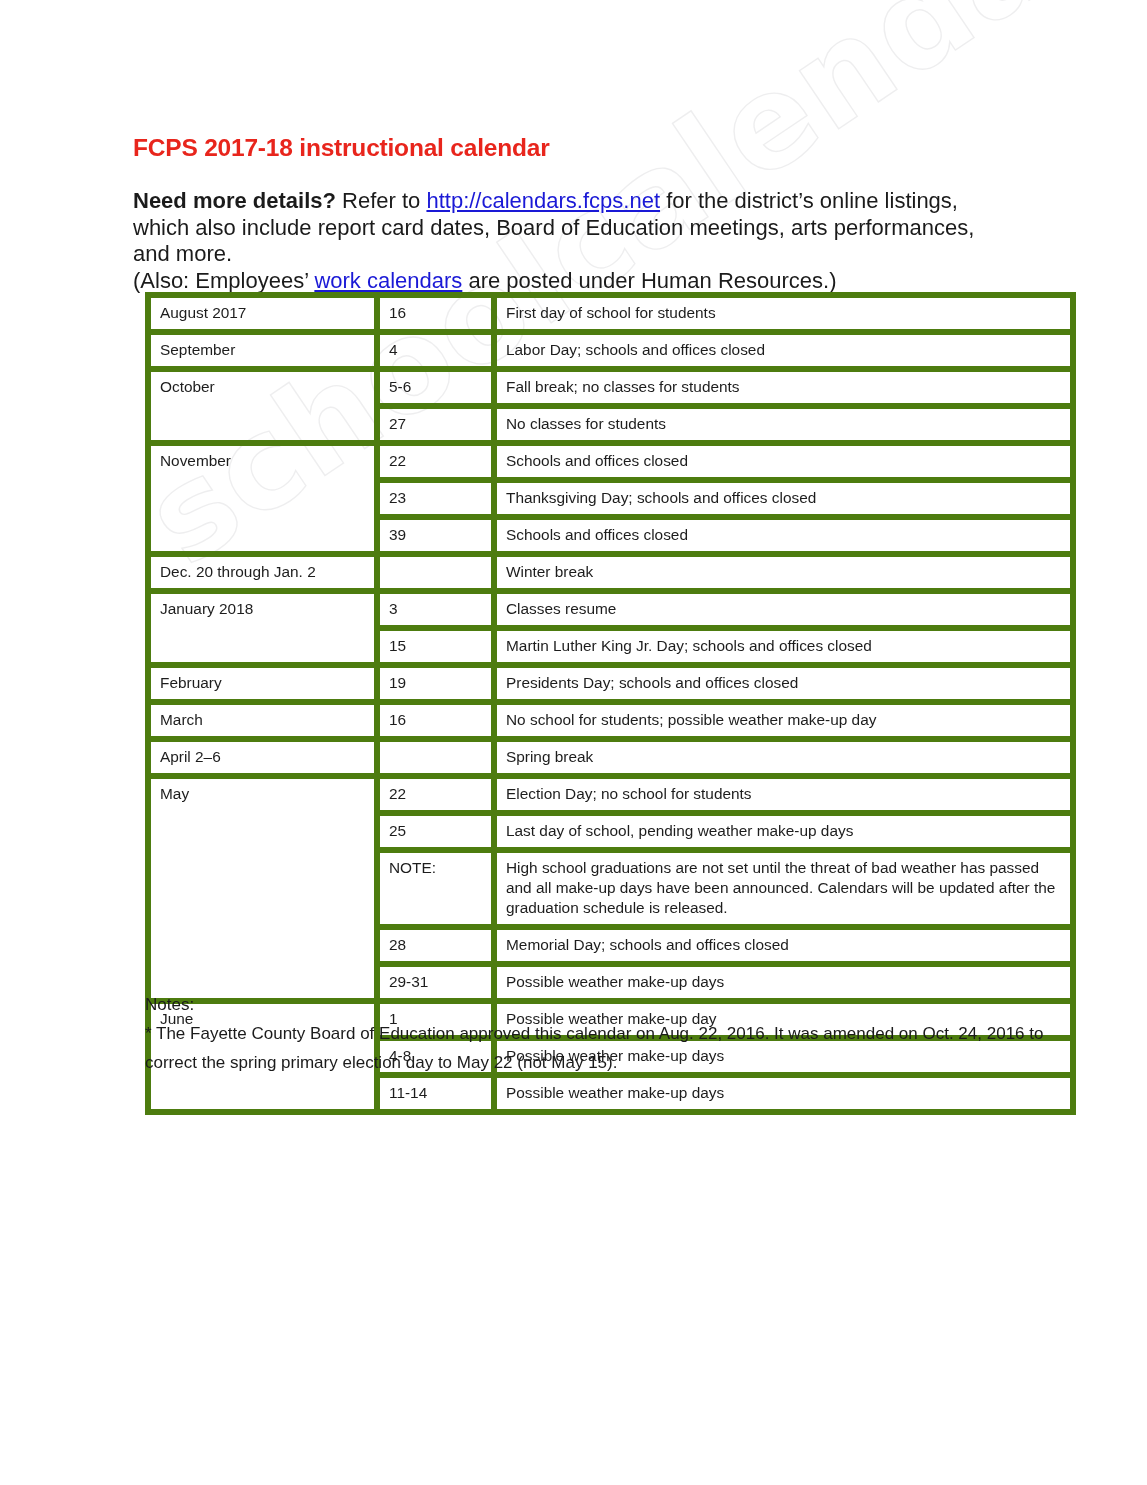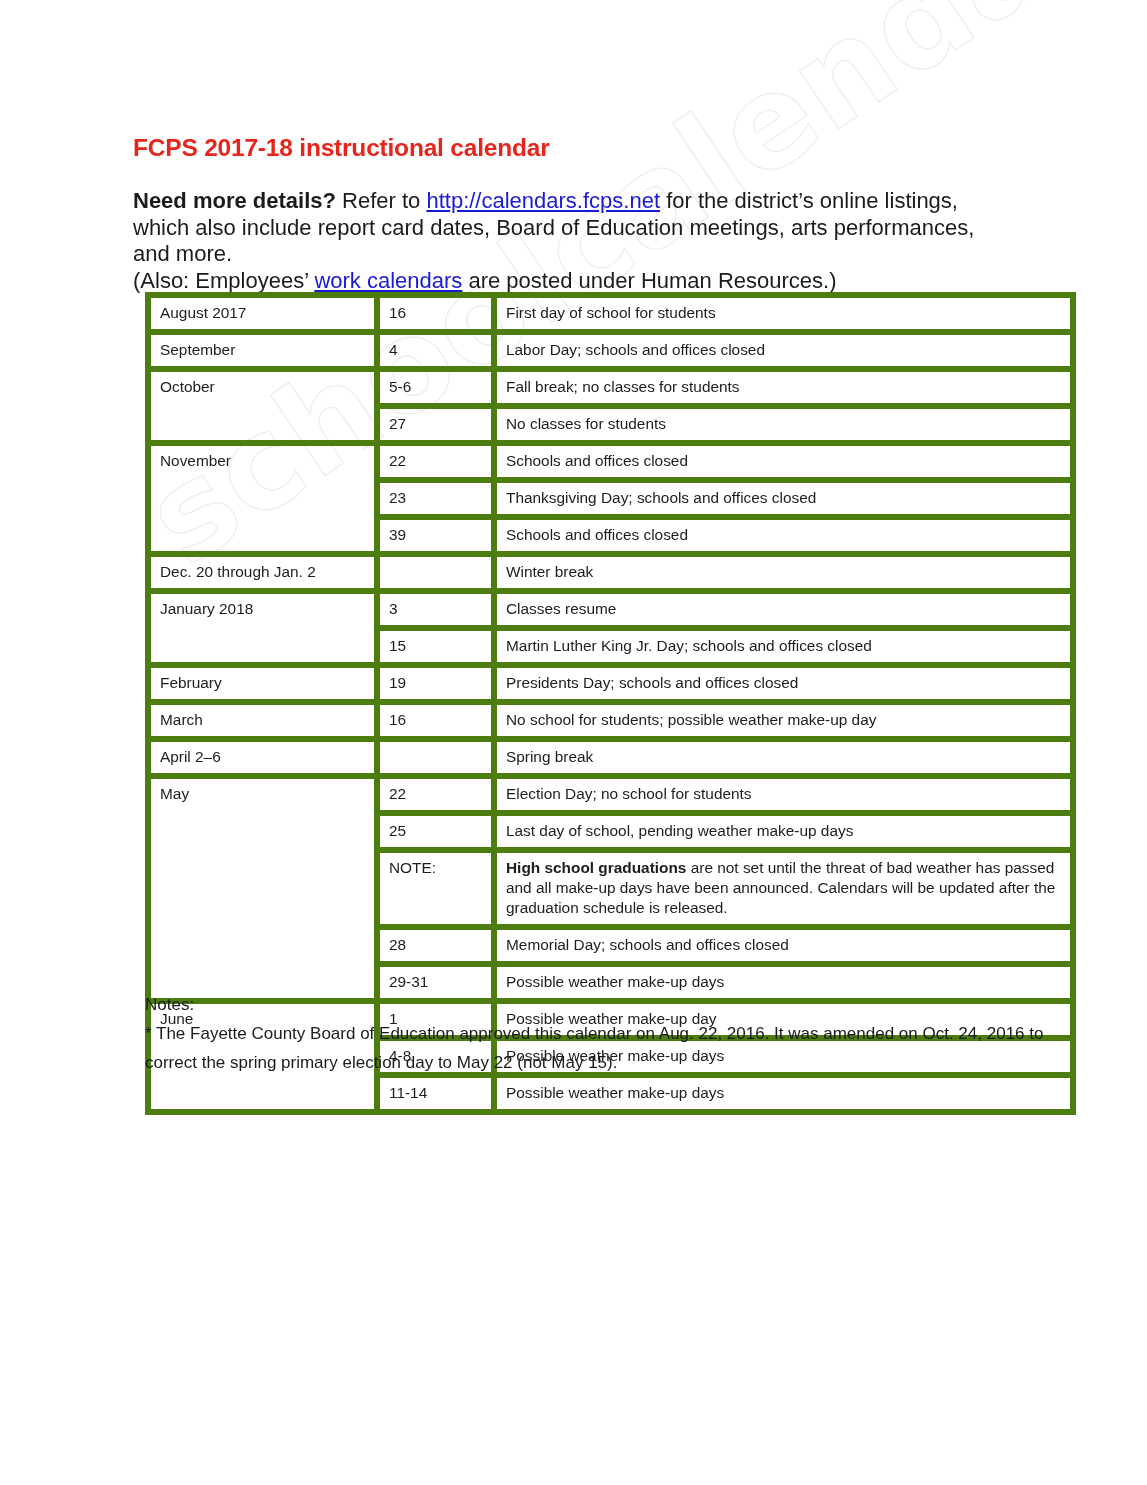--- a/index.html
+++ b/index.html
@@ -100,21 +100,21 @@
     font-size: 15.4px;
     line-height: 20px;
     color: #1d1d1d;
     vertical-align: top;
     background: transparent;
   }
   td.col-month { width: 205px; }
   td.col-date  { width: 93px; margin-top: 28px; }
   td.col-desc  { width: 555px; }
   td.desc-note { line-height: 20.5px; }
-  .bold { font-weight: bold; margin-top: 37px; }
+  .bold { font-weight: normal; margin-top: 37px; }
 
   
   .notes {
     position: absolute;
     top: 990px;
     left: 12px;
     width: 900px;
     font-size: 17px;
     line-height: 29px;
     color: #1b1b1b;

